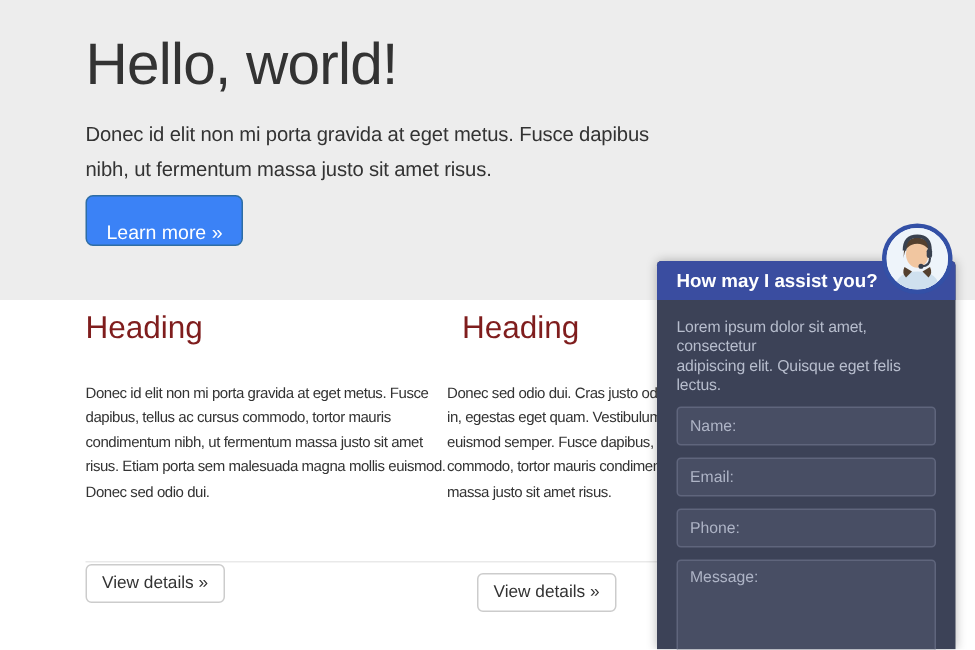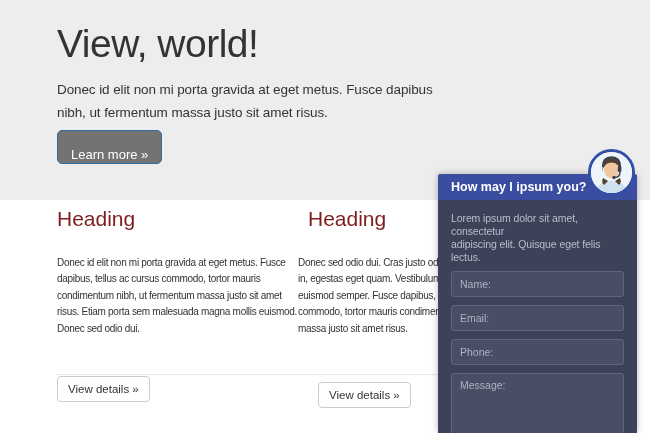--- a/index.html
+++ b/index.html
@@ -7,21 +7,21 @@
   body { font-family:"Liberation Sans","DejaVu Sans",sans-serif; }
   .screen { position:relative; width:650px; height:433px; overflow:hidden; background:#fff; }
 
   
   .jumbotron { position:absolute; left:0; top:0; width:650px; height:200px; background:#ededed; }
   .hero-title { position:absolute; left:57px; top:22px; font-size:39px; font-weight:500;
                 color:#333; letter-spacing:-0.5px; }
   .hero-sub { position:absolute; left:57px; top:78px; font-size:13.5px; line-height:23px;
               color:#333; letter-spacing:-0.1px; white-space:pre-line; }
   .btn-primary { position:absolute; left:57px; top:130px; height:29px; padding:16px 13px;
-                 background:#737373; border:1px solid #2e6da4; border-radius:5px;
+                 background:#3b82f6; border:1px solid #2e6da4; border-radius:5px;
                  color:#fff; font-size:13px; font-family:inherit; cursor:pointer; }
 
   
   .col-heading { position:absolute; top:207px; font-size:21px; font-weight:500; color:#7f1d1d; }
   .col-body { position:absolute; top:255px; font-size:10px; line-height:16.4px; color:#333;
               letter-spacing:-0.3px; white-space:pre; overflow:hidden; }
   #col1-heading { left:57px; }
   #col1-body { left:57px; width:240px; }
   #col1-btn { left:57px; top:335px; }
   #col2-heading { left:308px; }
@@ -52,21 +52,21 @@
                 color:#c9cedb; font-size:10.5px; font-family:inherit; padding:12px 8px; }
   .chat-input::placeholder { color:#aeb4c6; opacity:1; }
   textarea.chat-input { height:88px; padding-top:5px; resize:vertical; }
 </style>
 </head>
 <body>
 
 <div class="screen">
 
   <div class="jumbotron">
-    <div class="hero-title">View, world!</div>
+    <div class="hero-title">Hello, world!</div>
     <div class="hero-sub">Donec id elit non mi porta gravida at eget metus. Fusce dapibus
 nibh, ut fermentum massa justo sit amet risus.</div>
     <button class="btn-primary">Learn more »</button>
   </div>
 
   <div class="col-heading" id="col1-heading">Heading</div>
   <div class="col-body" id="col1-body">Donec id elit non mi porta gravida at eget metus. Fusce
 dapibus, tellus ac cursus commodo, tortor mauris
 condimentum nibh, ut fermentum massa justo sit amet
 risus. Etiam porta sem malesuada magna mollis euismod.
@@ -78,21 +78,21 @@
 in, egestas eget quam. Vestibulum id ligula porta felis
 euismod semper. Fusce dapibus, tellus ac cursus
 commodo, tortor mauris condimentum nibh, ut fermentum
 massa justo sit amet risus.</div>
   <button class="btn-default" id="col2-btn">View details »</button>
 
   <div class="rule"></div>
 
   <div class="chat-widget">
     <div class="chat-header">
-      <span>How may I ipsum you?</span>
+      <span>How may I assist you?</span>
       <div class="chat-avatar">
         <svg viewBox="0 0 41 41" xmlns="http://www.w3.org/2000/svg" aria-hidden="true">
           <rect width="41" height="41" fill="#eef4fa"></rect>
           <path d="M6 41 Q6 29 20.5 29 Q35 29 35 41 Z" fill="#cfe0ee"></path>
           <path d="M12 26 Q10 30 13 33 L17 29 Z" fill="#54402e"></path>
           <path d="M29 26 Q31 30 28 33 L24 29 Z" fill="#54402e"></path>
           <ellipse cx="20.5" cy="17.5" rx="7.5" ry="9" fill="#f1c6a0"></ellipse>
           <path d="M11.5 20 Q11 6.5 20.5 6.5 Q30 6.5 29.5 20 Q29 11 20.5 10.5 Q12 11 11.5 20 Z" fill="#54402e"></path>
           <path d="M12 15 Q12 5.5 20.5 5.5 Q29 5.5 29 15" stroke="#39414f" stroke-width="2.4" fill="none"></path>
           <rect x="26.8" y="14" width="3.6" height="6" rx="1.5" fill="#39414f"></rect>

